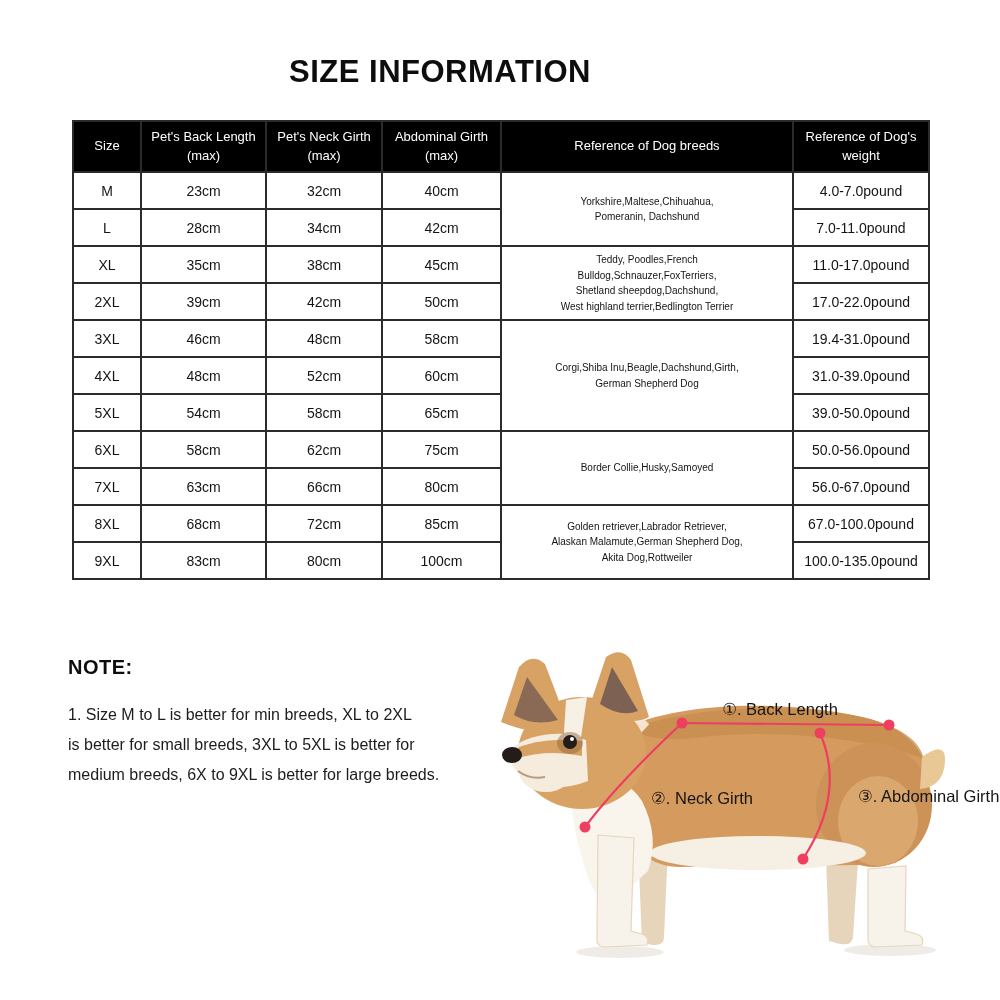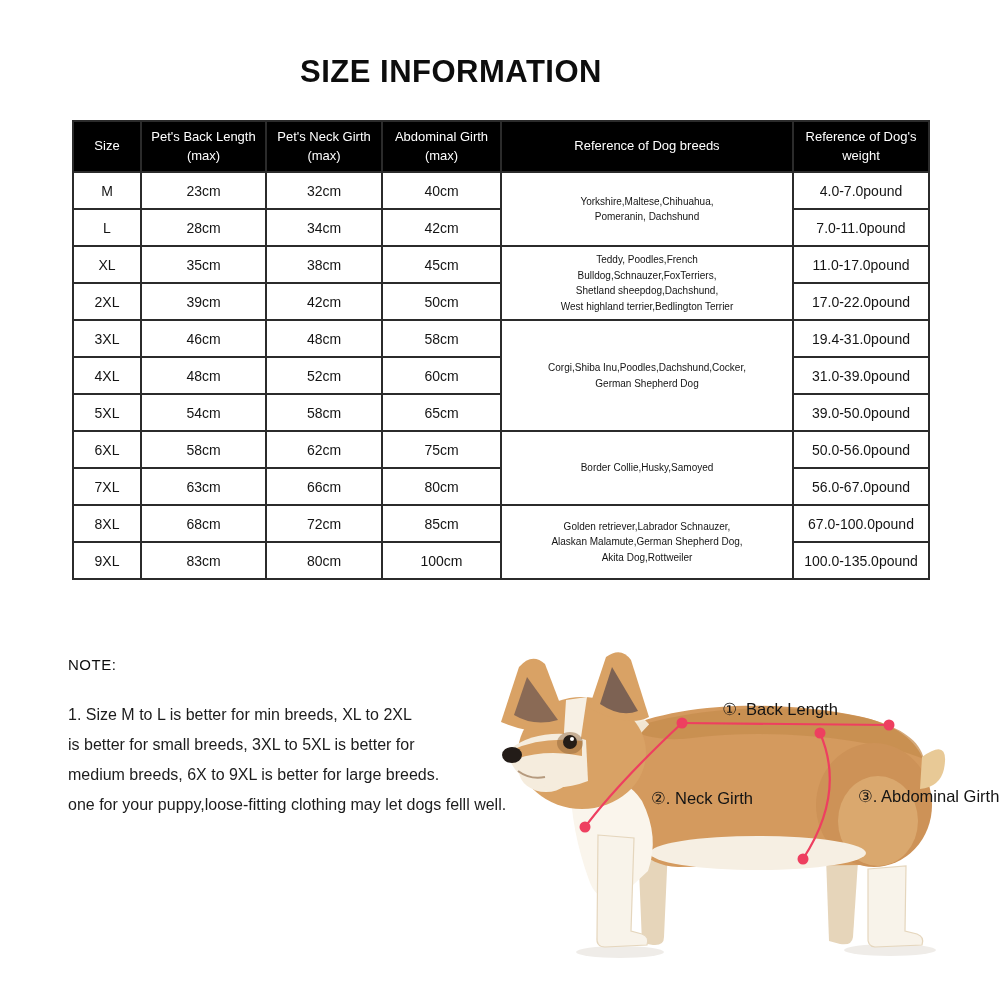--- a/index.html
+++ b/index.html
@@ -2,38 +2,38 @@
 <html><head>
 <meta charset="utf-8">
 <style>
   html,body{margin:0;padding:0;}
   body{
     width:1000px;height:1000px;background:#ffffff;position:relative;
     font-family:"Liberation Sans", sans-serif;color:#111;overflow:hidden;
   }
   .title{
     position:absolute;top:54px;left:0;width:880px;text-align:center;
-    font-size:31px;font-weight:bold;letter-spacing:.5px;color:#0d0d0d;padding-left:11px;
+    font-size:31px;font-weight:bold;letter-spacing:.5px;color:#0d0d0d;
   }
   table.size-table{
     position:absolute;left:72px;top:120px;width:856px;
     border-collapse:collapse;table-layout:fixed;
   }
   .size-table th,.size-table td{
     border:2px solid #2b2b2b;text-align:center;vertical-align:middle;
     padding:2px 4px;box-sizing:border-box;
   }
   .size-table th{
     background:#000;color:#fff;font-weight:normal;font-size:13px;
     height:51px;line-height:1.45;
   }
   .size-table td{font-size:14px;height:37px;color:#141414;}
   .size-table td.breeds{white-space:pre-line;line-height:1.55;font-size:10px;}
   .note-heading{
-    position:absolute;left:68px;top:656px;font-size:15px;font-weight:normal;
+    position:absolute;left:68px;top:656px;font-size:20px;font-weight:bold;
     letter-spacing:.5px;color:#0d0d0d;
   }
   .note-lines{
     position:absolute;left:68px;top:700px;width:500px;
     font-size:16px;line-height:30px;color:#1c1c1c;white-space:nowrap;
   }
   .dog-diagram{position:absolute;left:470px;top:645px;width:530px;height:330px;}
   .ann-label{font-size:16.5px;fill:#141414;font-family:"Liberation Sans",sans-serif;}
 </style>
 </head>
@@ -93,21 +93,21 @@
       <td>39cm</td>
       <td>42cm</td>
       <td>50cm</td>
       <td>17.0-22.0pound</td>
     </tr>
     <tr>
       <td>3XL</td>
       <td>46cm</td>
       <td>48cm</td>
       <td>58cm</td>
-      <td class="breeds" rowspan="3">Corgi,Shiba Inu,Poodles,Dachshund,Cocker,
+      <td class="breeds" rowspan="3">Corgi,Shiba Inu,Beagle,Dachshund,Girth,
 German Shepherd Dog</td>
       <td>19.4-31.0pound</td>
     </tr>
     <tr>
       <td>4XL</td>
       <td>48cm</td>
       <td>52cm</td>
       <td>60cm</td>
       <td>31.0-39.0pound</td>
     </tr>
@@ -131,41 +131,40 @@
       <td>63cm</td>
       <td>66cm</td>
       <td>80cm</td>
       <td>56.0-67.0pound</td>
     </tr>
     <tr>
       <td>8XL</td>
       <td>68cm</td>
       <td>72cm</td>
       <td>85cm</td>
-      <td class="breeds" rowspan="2">Golden retriever,Labrador Schnauzer,
+      <td class="breeds" rowspan="2">Golden retriever,Labrador Retriever,
 Alaskan Malamute,German Shepherd Dog,
 Akita Dog,Rottweiler</td>
       <td>67.0-100.0pound</td>
     </tr>
     <tr>
       <td>9XL</td>
       <td>83cm</td>
       <td>80cm</td>
       <td>100cm</td>
       <td>100.0-135.0pound</td>
     </tr>
   </tbody>
 </table>
 
 <div class="note-heading">NOTE:</div>
 <div class="note-lines">
   <div>1. Size M to L is better for min breeds, XL to 2XL</div>
   <div>is better for small breeds, 3XL to 5XL is better for</div>
   <div>medium breeds, 6X to 9XL is better for large breeds.</div>
-  <div>one for your puppy,loose-fitting clothing may let dogs felll well.</div>
 </div>
 
 <svg class="dog-diagram" viewBox="0 0 530 330" xmlns="http://www.w3.org/2000/svg">
 
   <g>
 
     <ellipse cx="150" cy="307" rx="44" ry="6" fill="#efece8"></ellipse>
     <ellipse cx="420" cy="305" rx="46" ry="6" fill="#efece8"></ellipse>
 
     <path d="M168,200 L198,202 L194,292 Q194,301 183,300 L172,298 Z" fill="#e6d5ba"></path>

